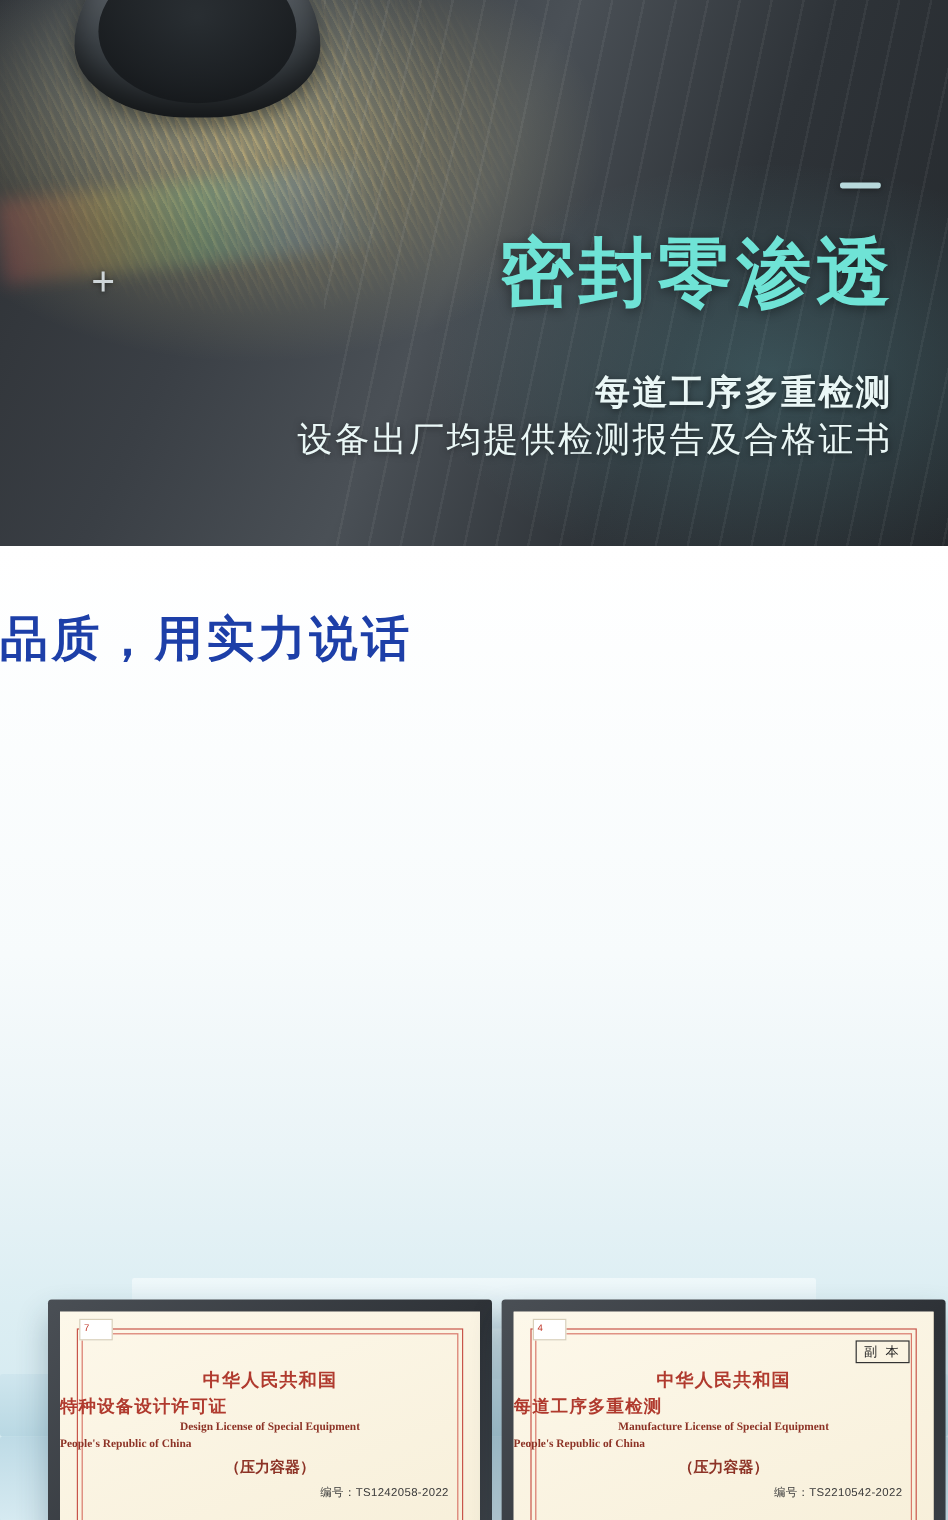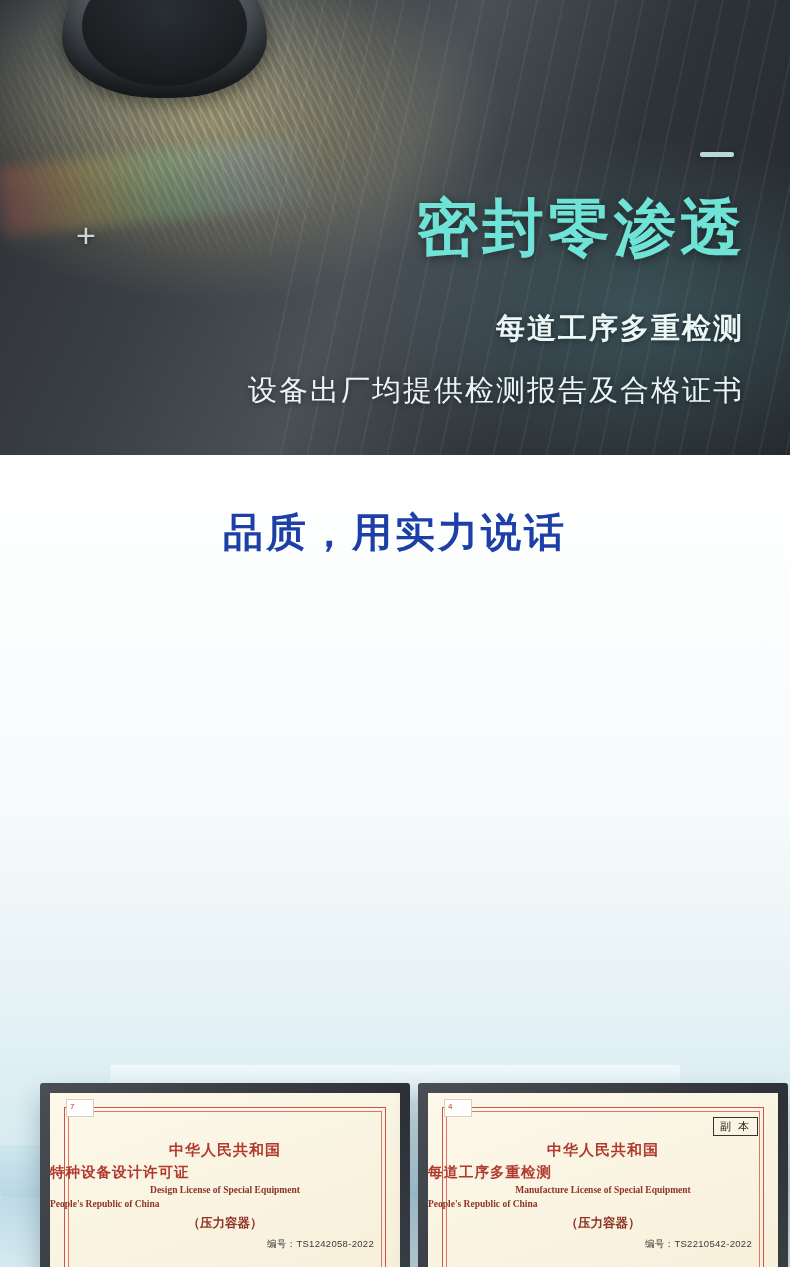--- a/index.html
+++ b/index.html
@@ -68,33 +68,33 @@
     color:#6fe3d6;
     text-shadow:0 2px 10px rgba(0,0,0,.45);
     white-space:nowrap;
   }
   .hero-sub1{
     position:absolute;right:46px;top:310px;
     font-size:29px;line-height:1.25;color:#eaf7f6;font-weight:700;letter-spacing:2px;white-space:nowrap;
     text-shadow:0 1px 6px rgba(0,0,0,.5);
   }
   .hero-sub2{
-    position:absolute;right:46px;top:372px;
+    position:absolute;right:46px;top:349px;
     font-size:29px;line-height:1.25;color:#eaf7f6;font-weight:400;letter-spacing:2px;white-space:nowrap;
     text-shadow:0 1px 6px rgba(0,0,0,.5);
   }
 
   
   .lower{
     position:relative;width:790px;height:812px;
     background:linear-gradient(180deg,#ffffff 0%,#f7fbfc 42%,#eaf4f7 62%,#dceef3 78%,#cfe7ee 100%);
     overflow:hidden;
   }
   .sec-title{
-    position:absolute;left:0;right:0;top:50px;text-align:center;
+    position:absolute;left:0;right:0;top:50px;
     font-size:40px;font-weight:700;letter-spacing:3px;color:#1d3fa8;
   }
   .sec-sub{
     position:absolute;left:0;right:0;top:110px;text-align:center;
     font-size:17px;letter-spacing:2px;color:#5c7a86;
   }
 
   
   .step{position:absolute;border-radius:2px;}
   .step-a{left:0;top:690px;width:790px;height:52px;background:linear-gradient(180deg,#cfe6ee,#b9d8e3);}

